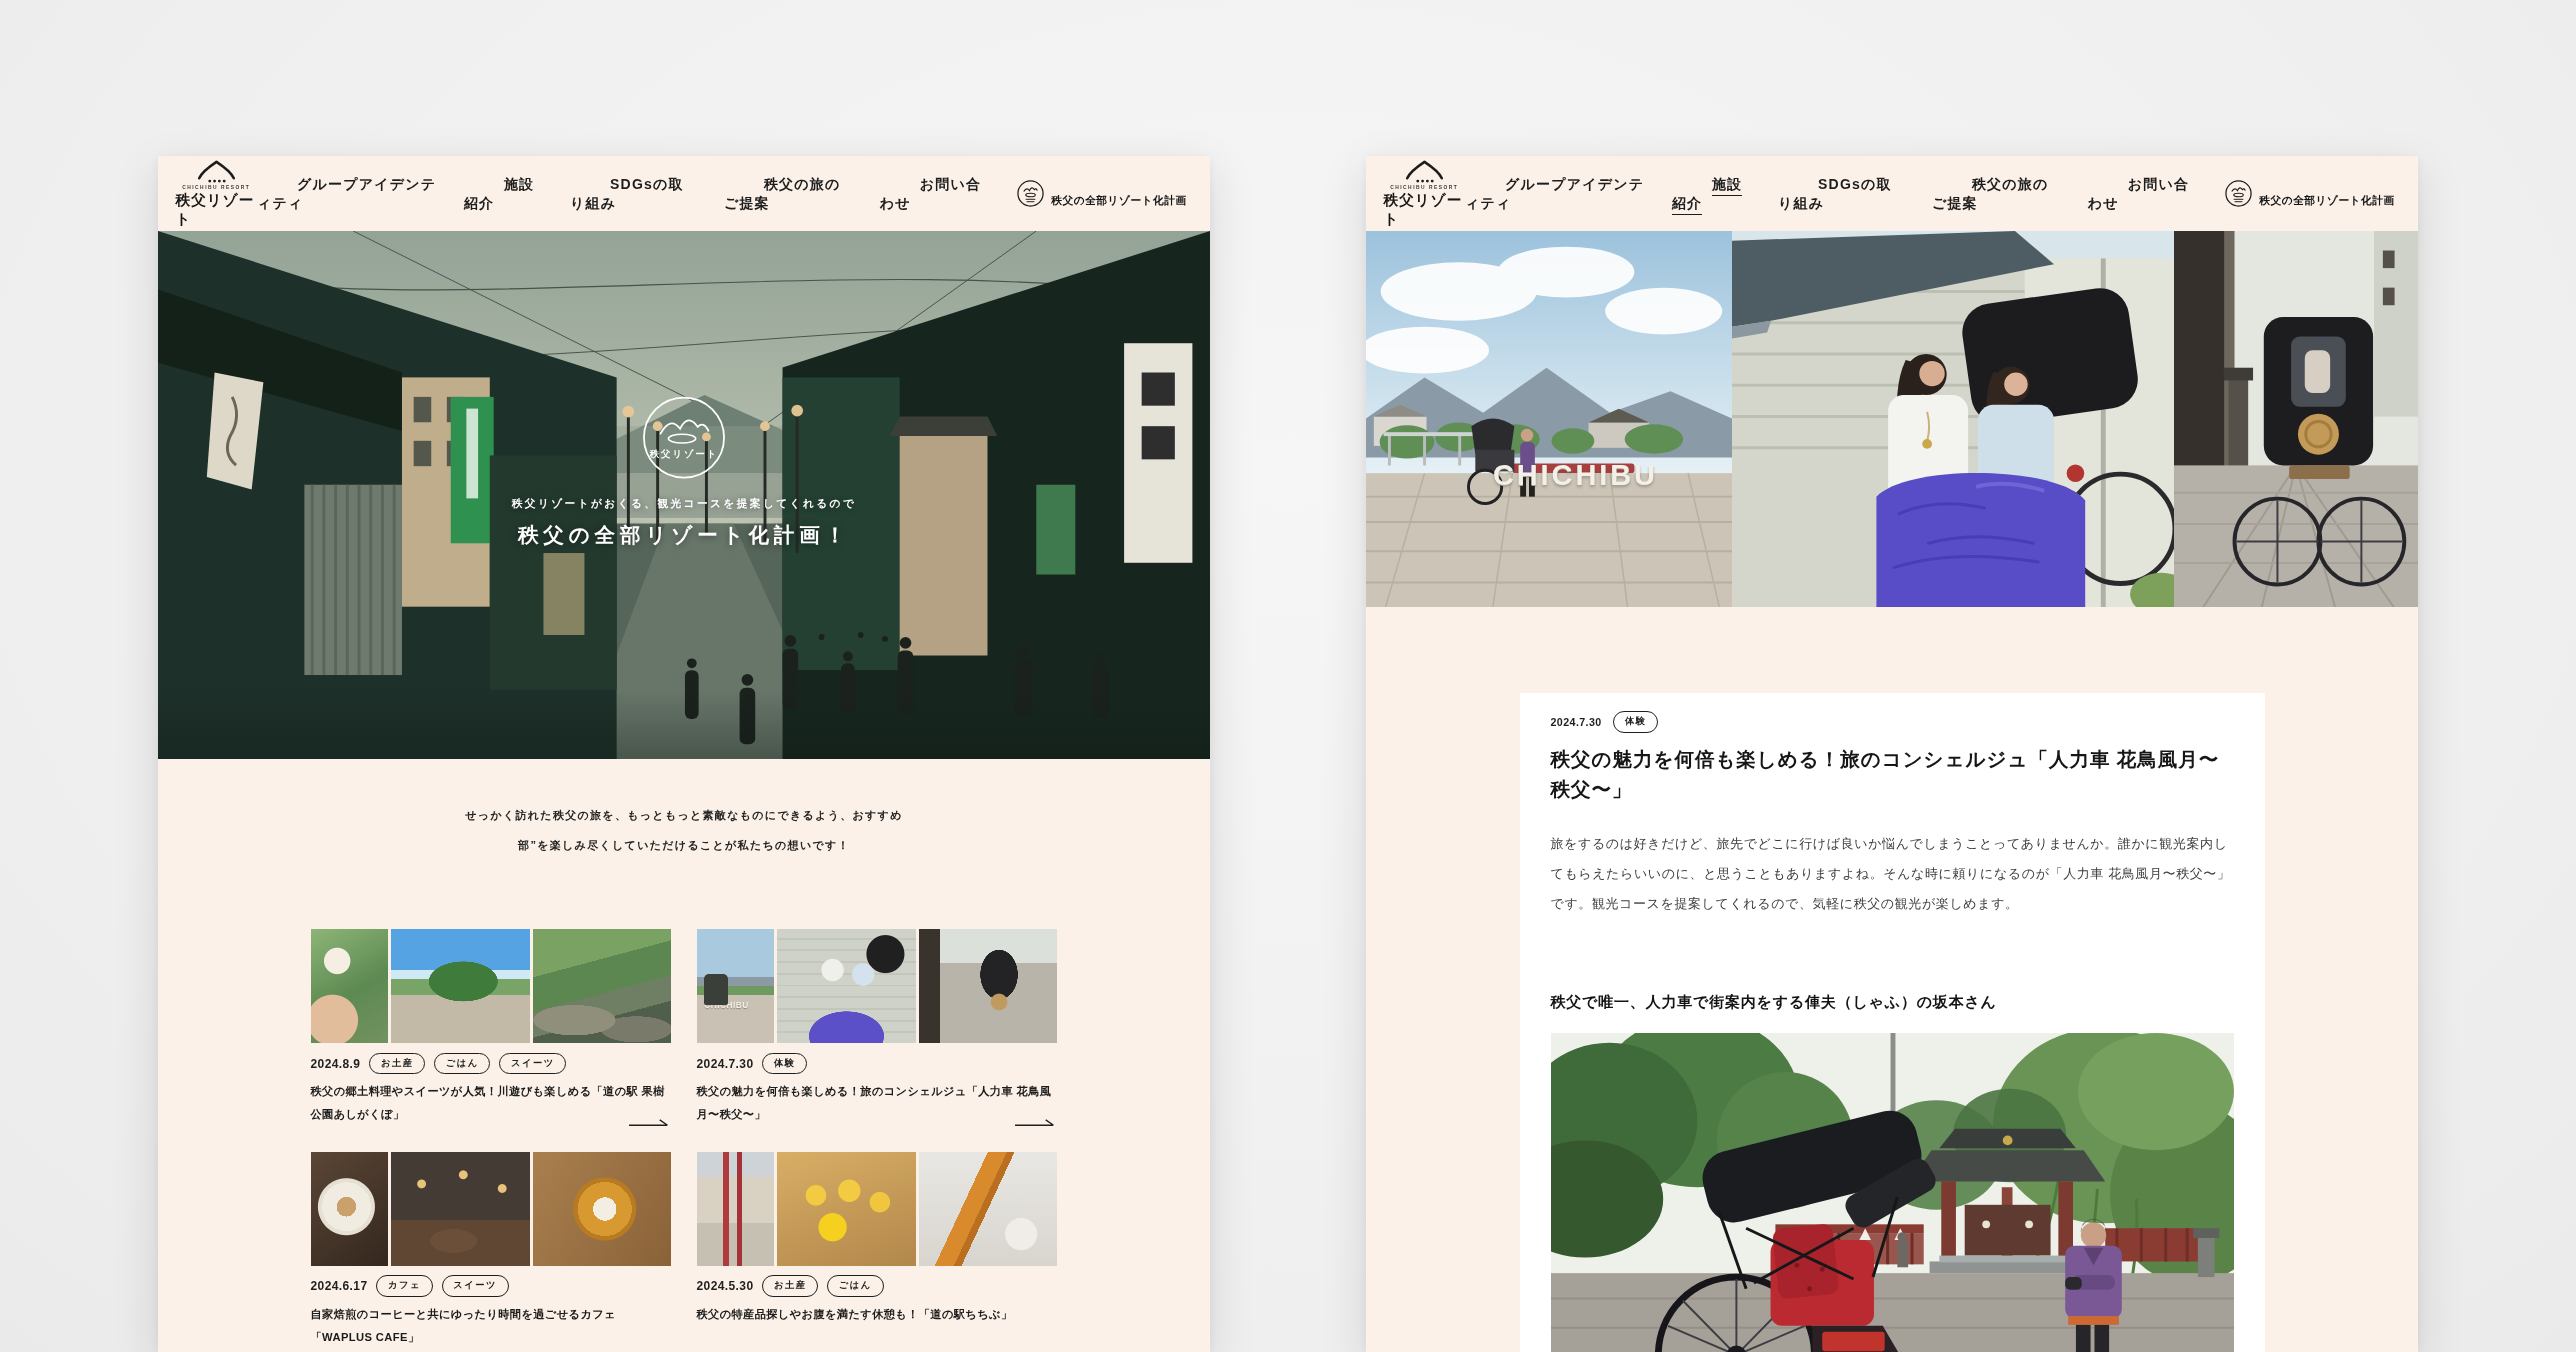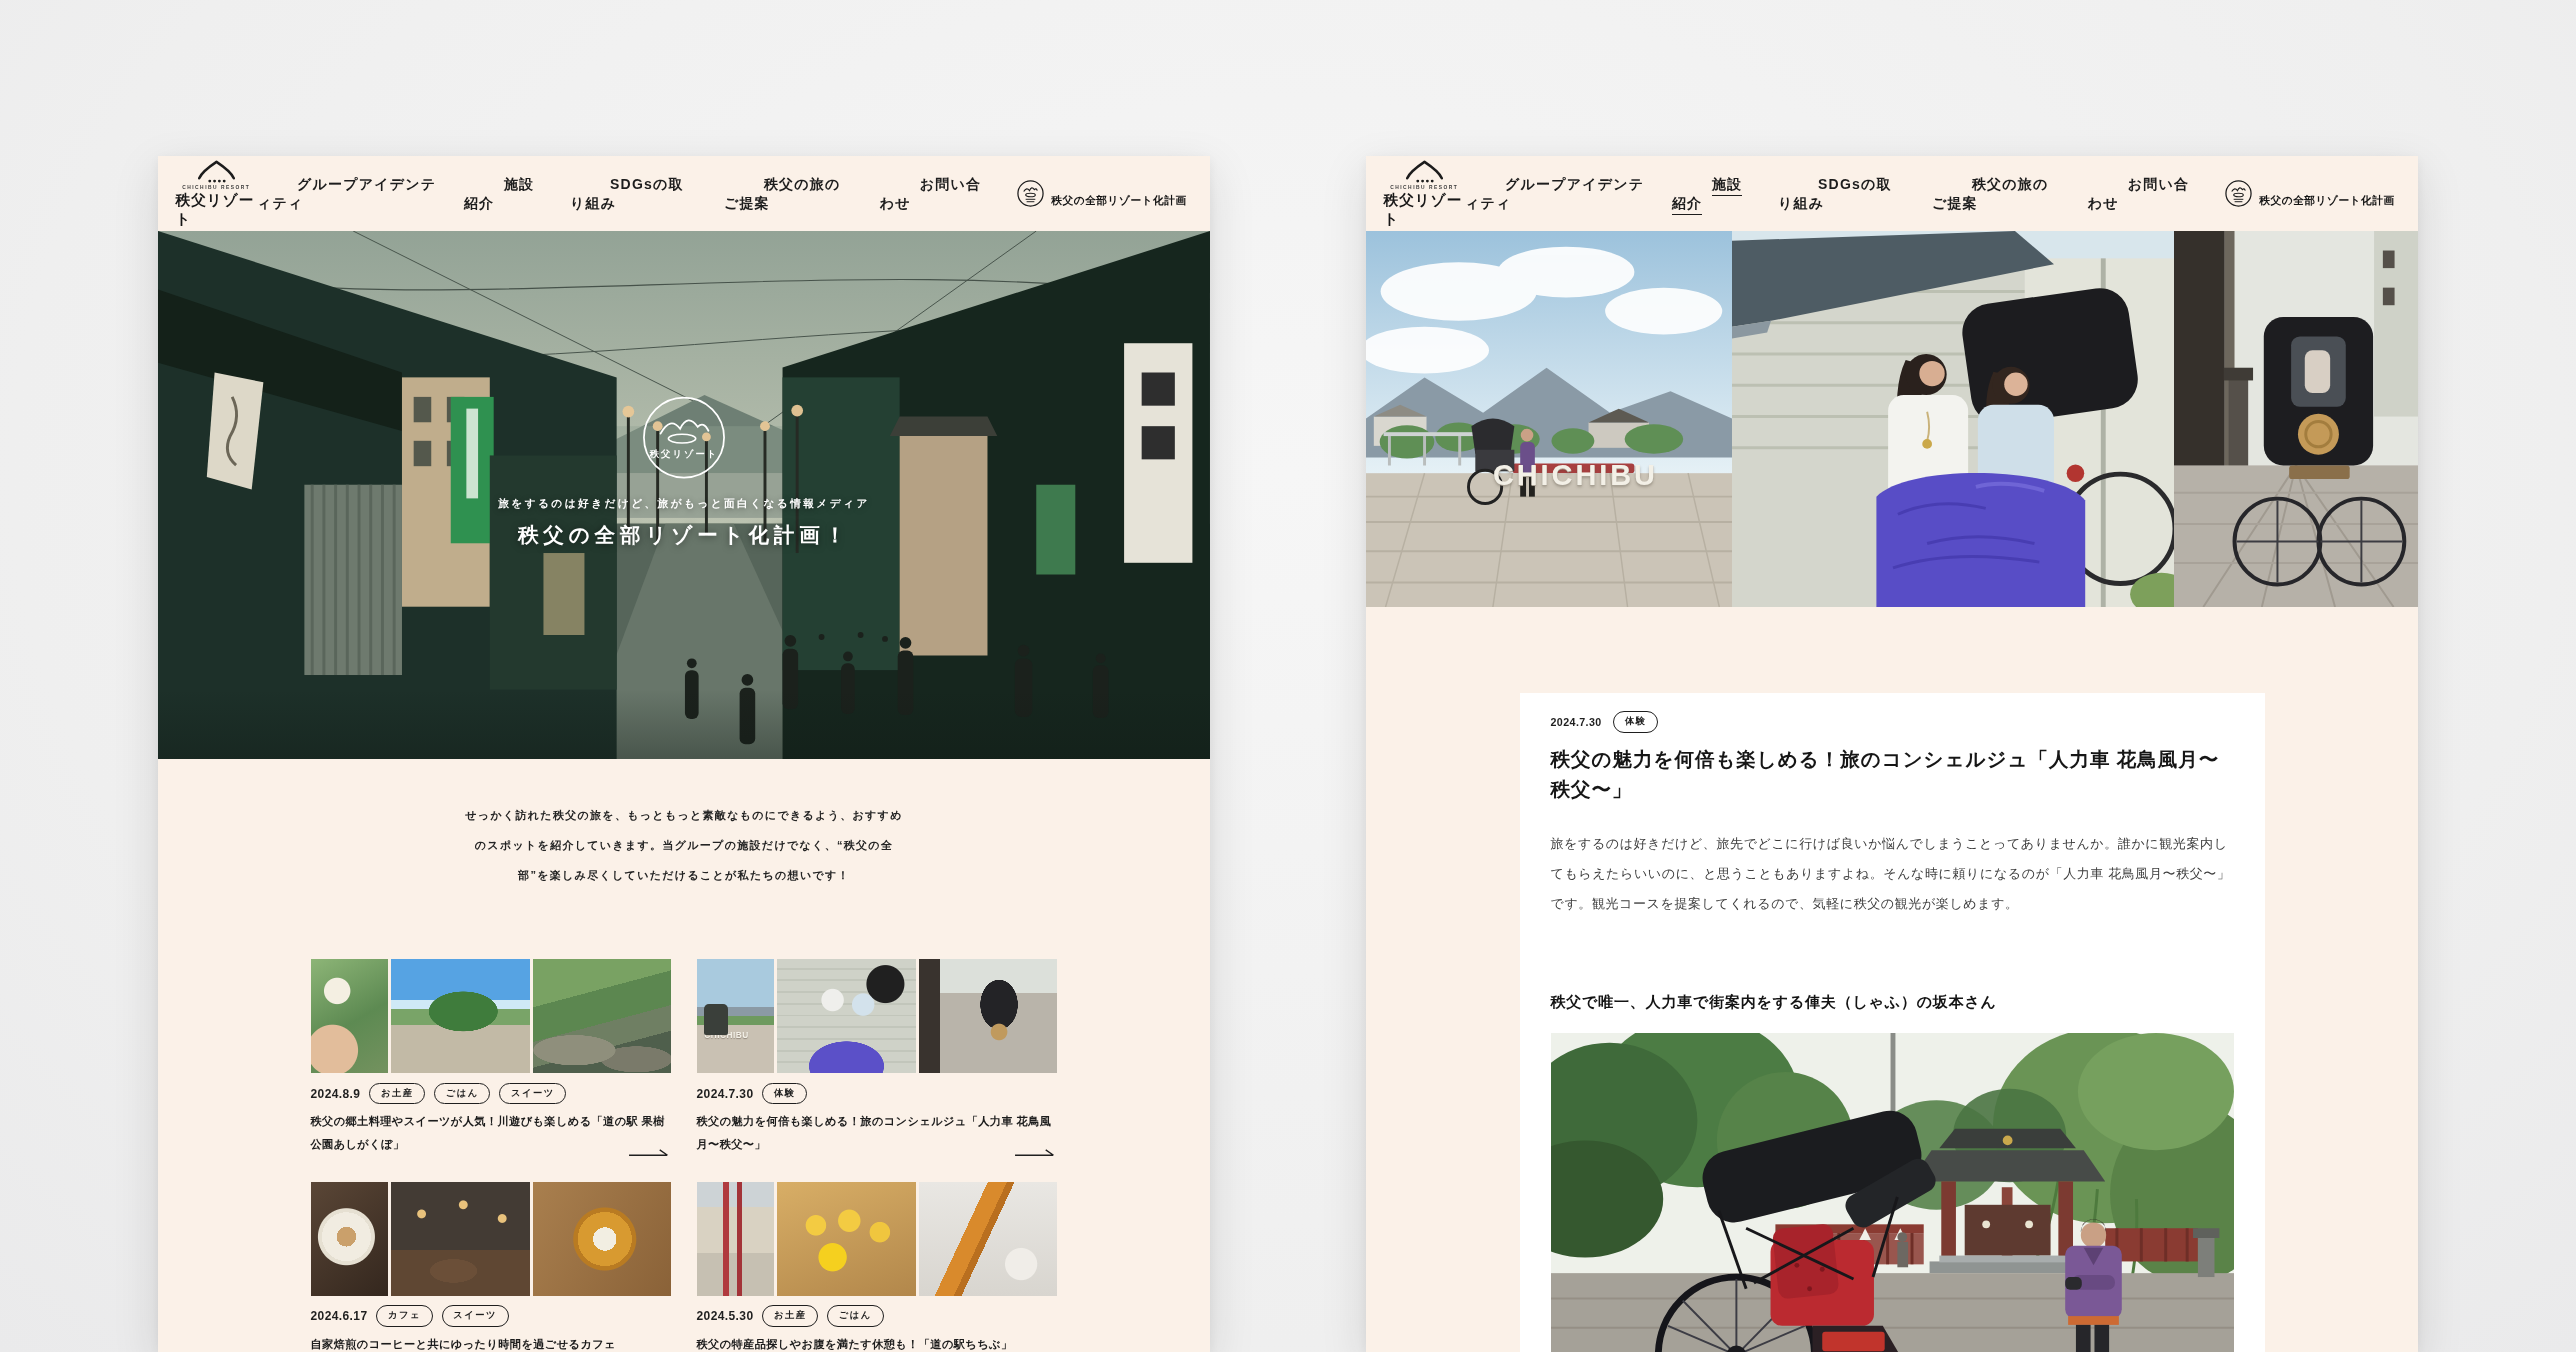--- a/index.html
+++ b/index.html
@@ -268,28 +268,27 @@
     </svg>
     <div class="hero-overlay">
       <div class="hero-emblem">
         <svg width="86" height="86" viewBox="0 0 88 88">
           <circle cx="44" cy="44" r="41" stroke="#ffffff" stroke-width="1.8" fill="none"></circle>
           <path d="M20,40 Q30,22 40,35 Q48,19 58,33 Q64,27 69,37" stroke="#ffffff" stroke-width="1.8" fill="none" stroke-linecap="round"></path>
           <ellipse cx="42" cy="45" rx="14" ry="4.5" stroke="#ffffff" stroke-width="1.6" fill="none"></ellipse>
         </svg>
         <span>秩父リゾート</span>
       </div>
-      <div class="hero-tagline">旅をするのは好きだけど、旅がもっと面白くなる情報メディア</div>
+      <div class="hero-tagline">秩父リゾートがおくる、観光コースを提案してくれるので</div>
       <div class="hero-title">秩父の全部リゾート化計画！</div>
     </div>
   </section>
 
   <div class="intro">
     <span>せっかく訪れた秩父の旅を、もっともっと素敵なものにできるよう、おすすめ</span>
-    <span>のスポットを紹介していきます。当グループの施設だけでなく、“秩父の全</span>
     <span>部”を楽しみ尽くしていただけることが私たちの想いです！</span>
   </div>
 
   <div class="cards">
 
     <div class="card">
       <div class="strip">
         <div class="th a t-ice"></div>
         <div class="th b t-park"></div>
         <div class="th c t-river"></div>

